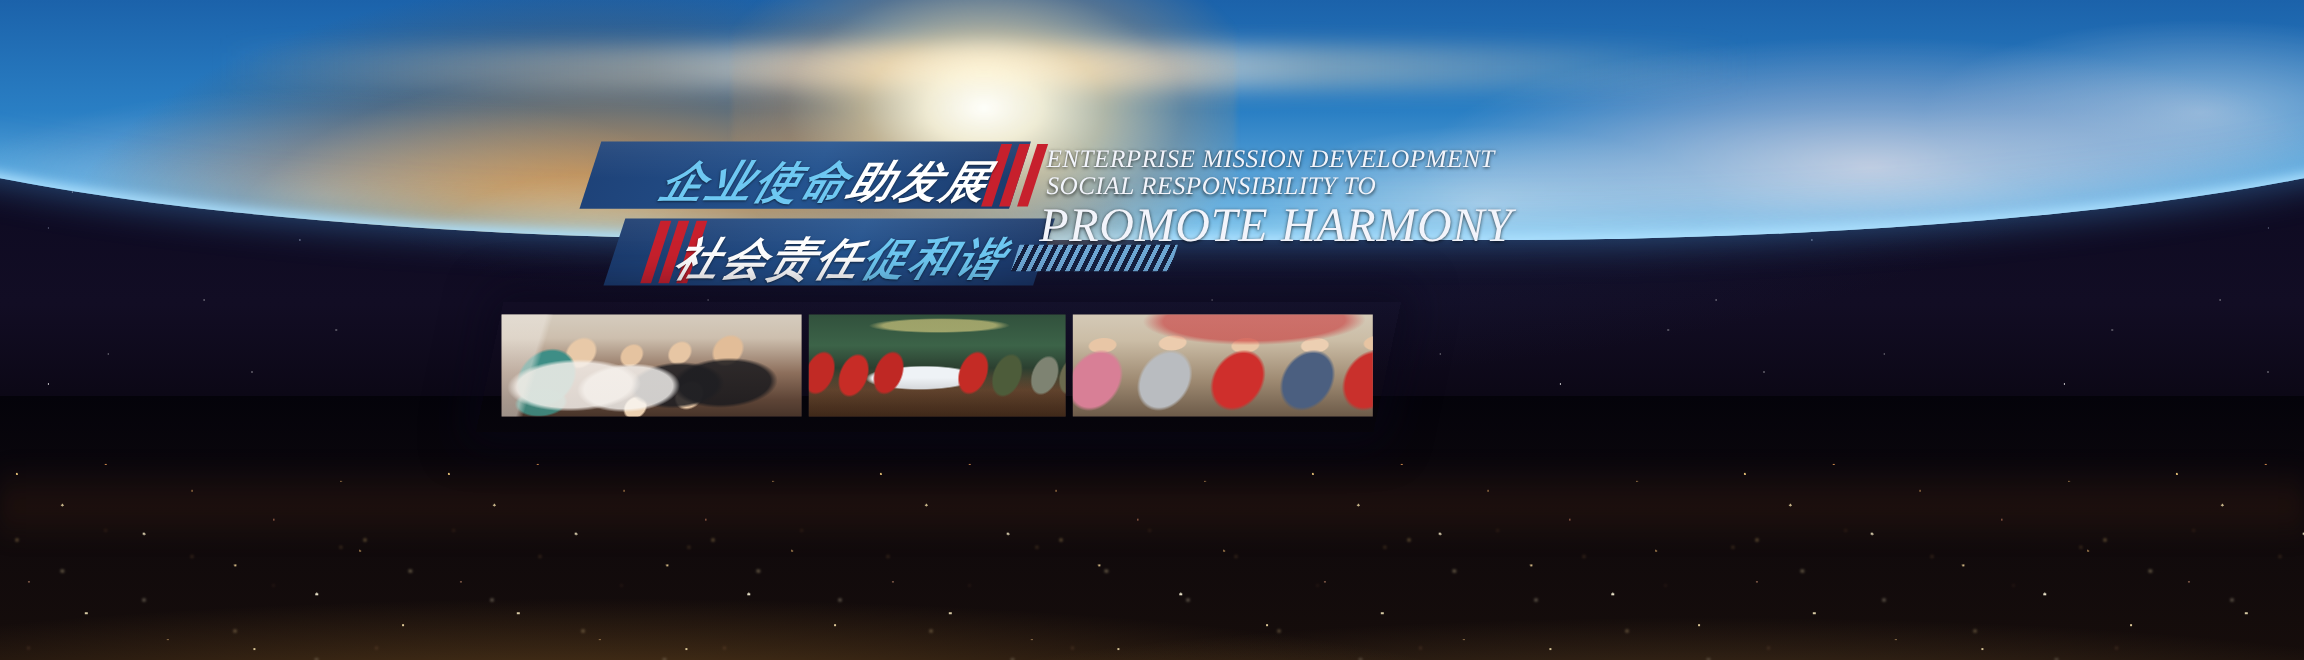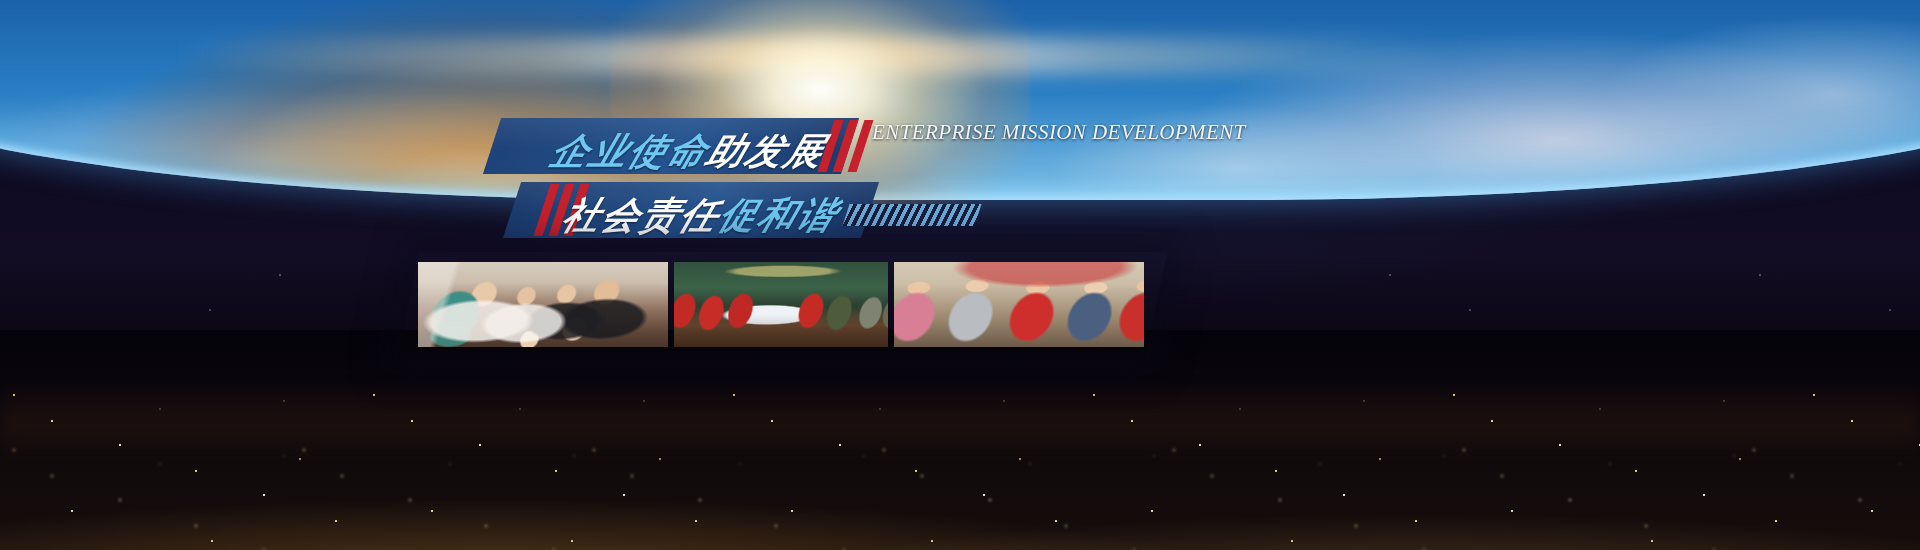--- a/index.html
+++ b/index.html
@@ -367,20 +367,22 @@
 
     <div class="cn cn-1">
       <span class="lt">企业使命</span><span class="wt">助发展</span>
     </div>
 
     <div class="cn cn-2">
       <span class="wt">社会责任</span><span class="lt">促和谐</span>
     </div>
 
     <div class="en en-line1">ENTERPRISE MISSION DEVELOPMENT</div>
+    <div class="en en-line2">SOCIAL RESPONSIBILITY TO</div>
+    <div class="en en-big">PROMOTE HARMONY</div>
 
     <div class="hatch"></div>
   </div>
 
   <div class="photo-glow"></div>
   <div class="photos">
     <div class="photo p1">
       <div class="photo-inner ph1"></div>
     </div>
     <div class="photo p2">

